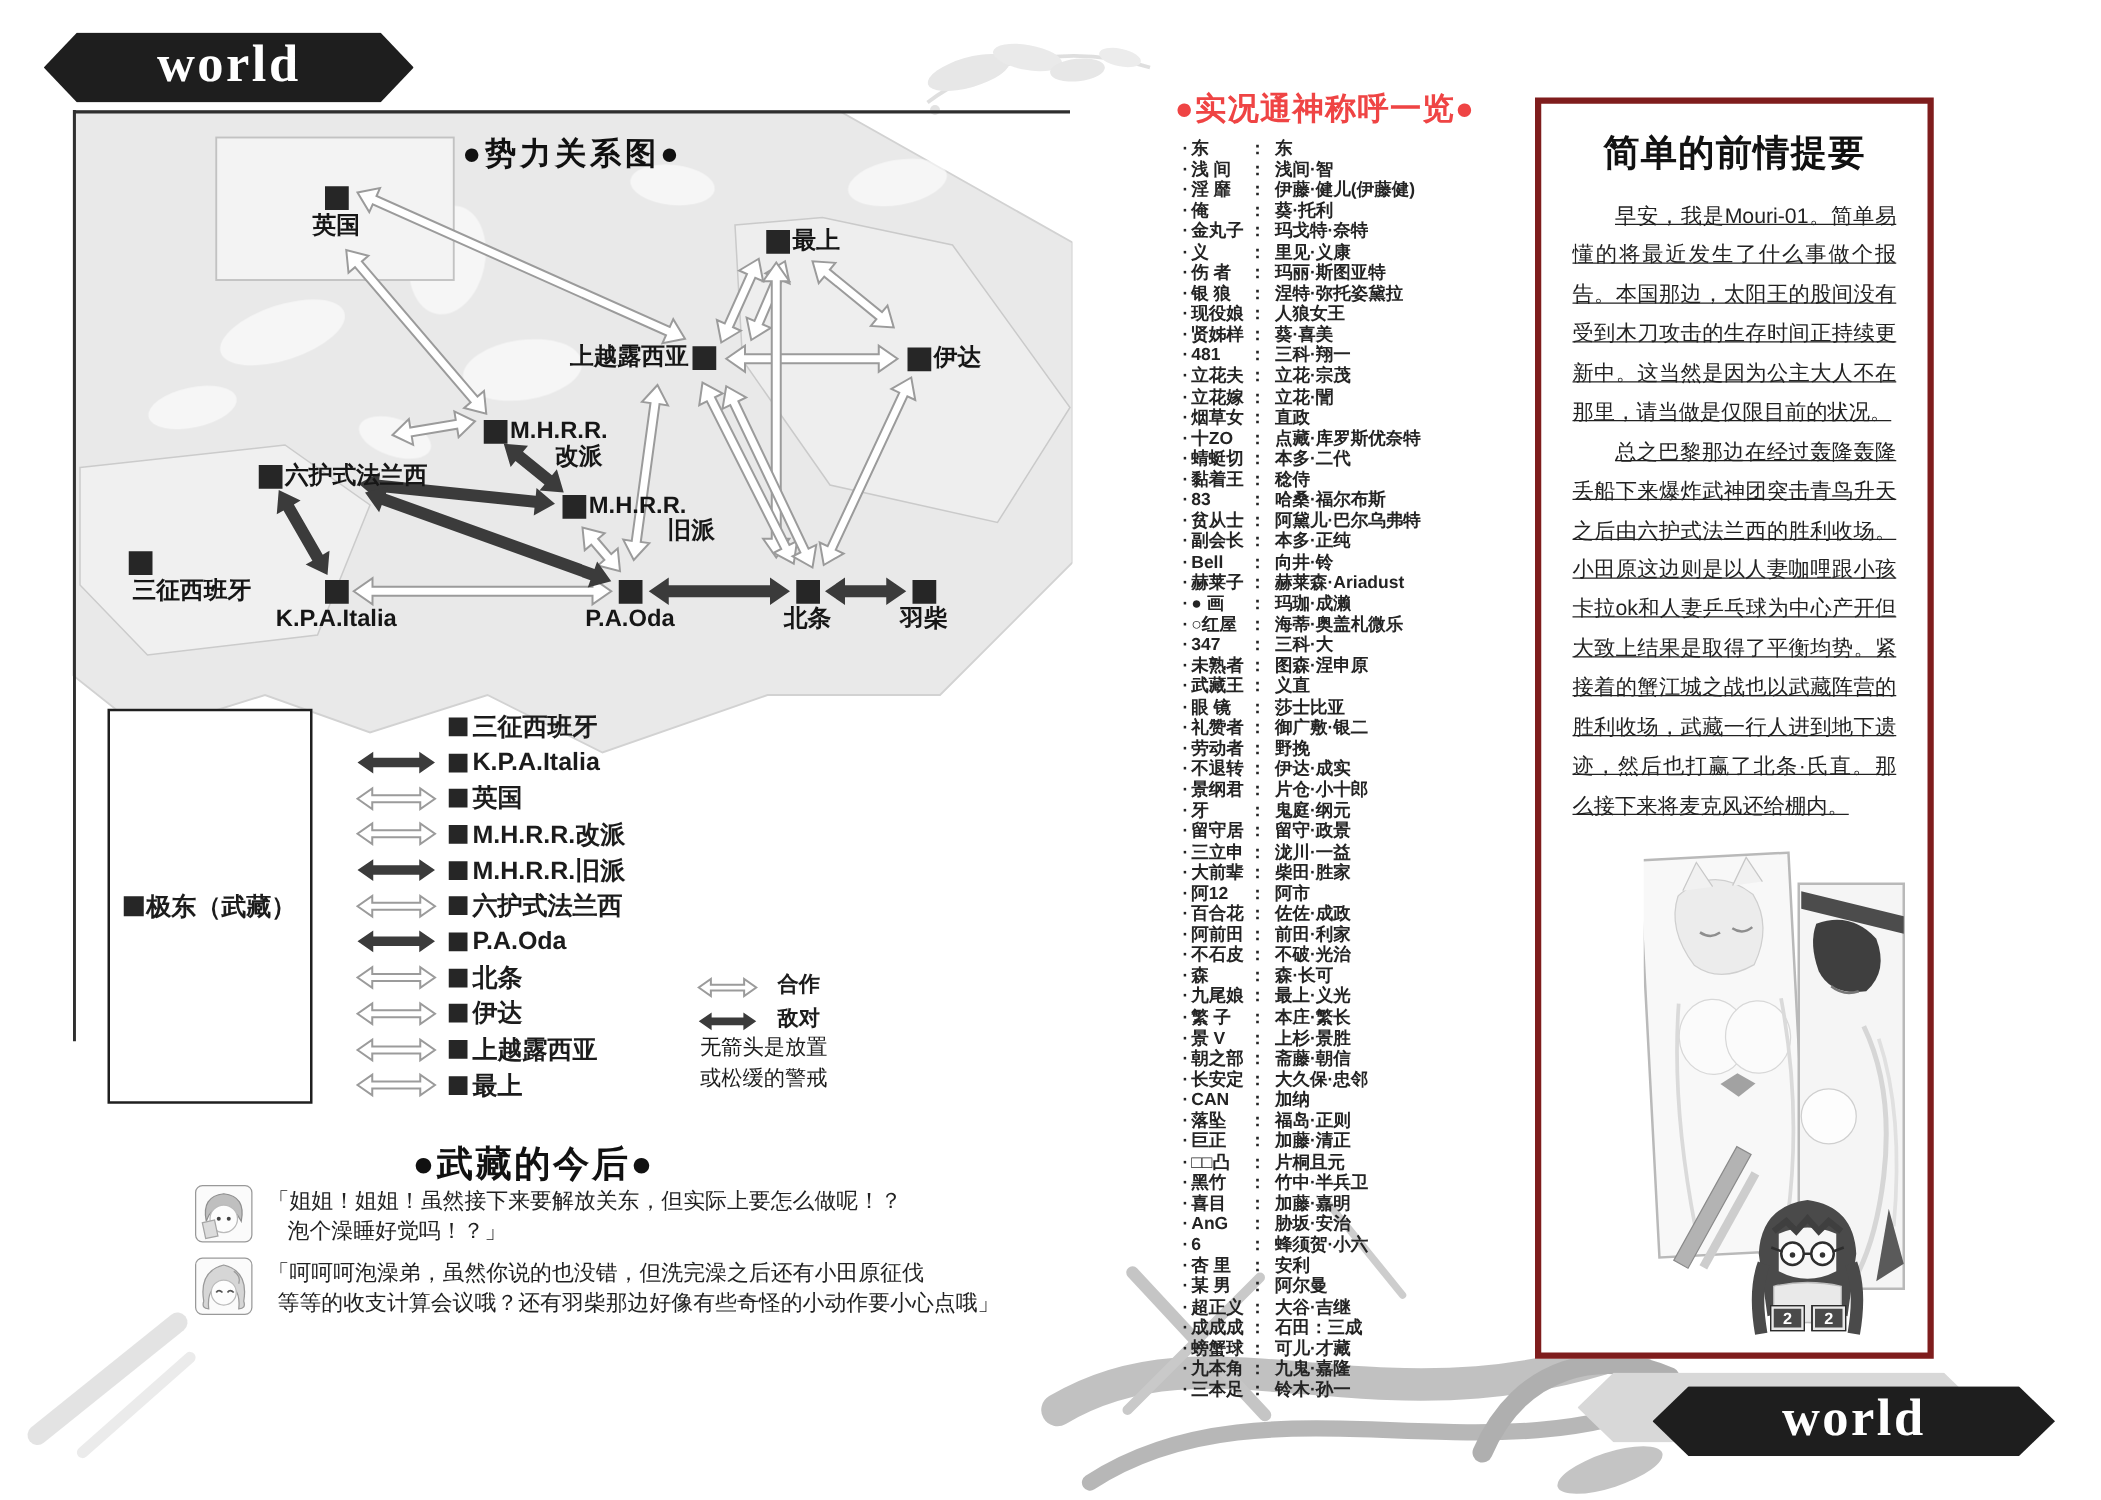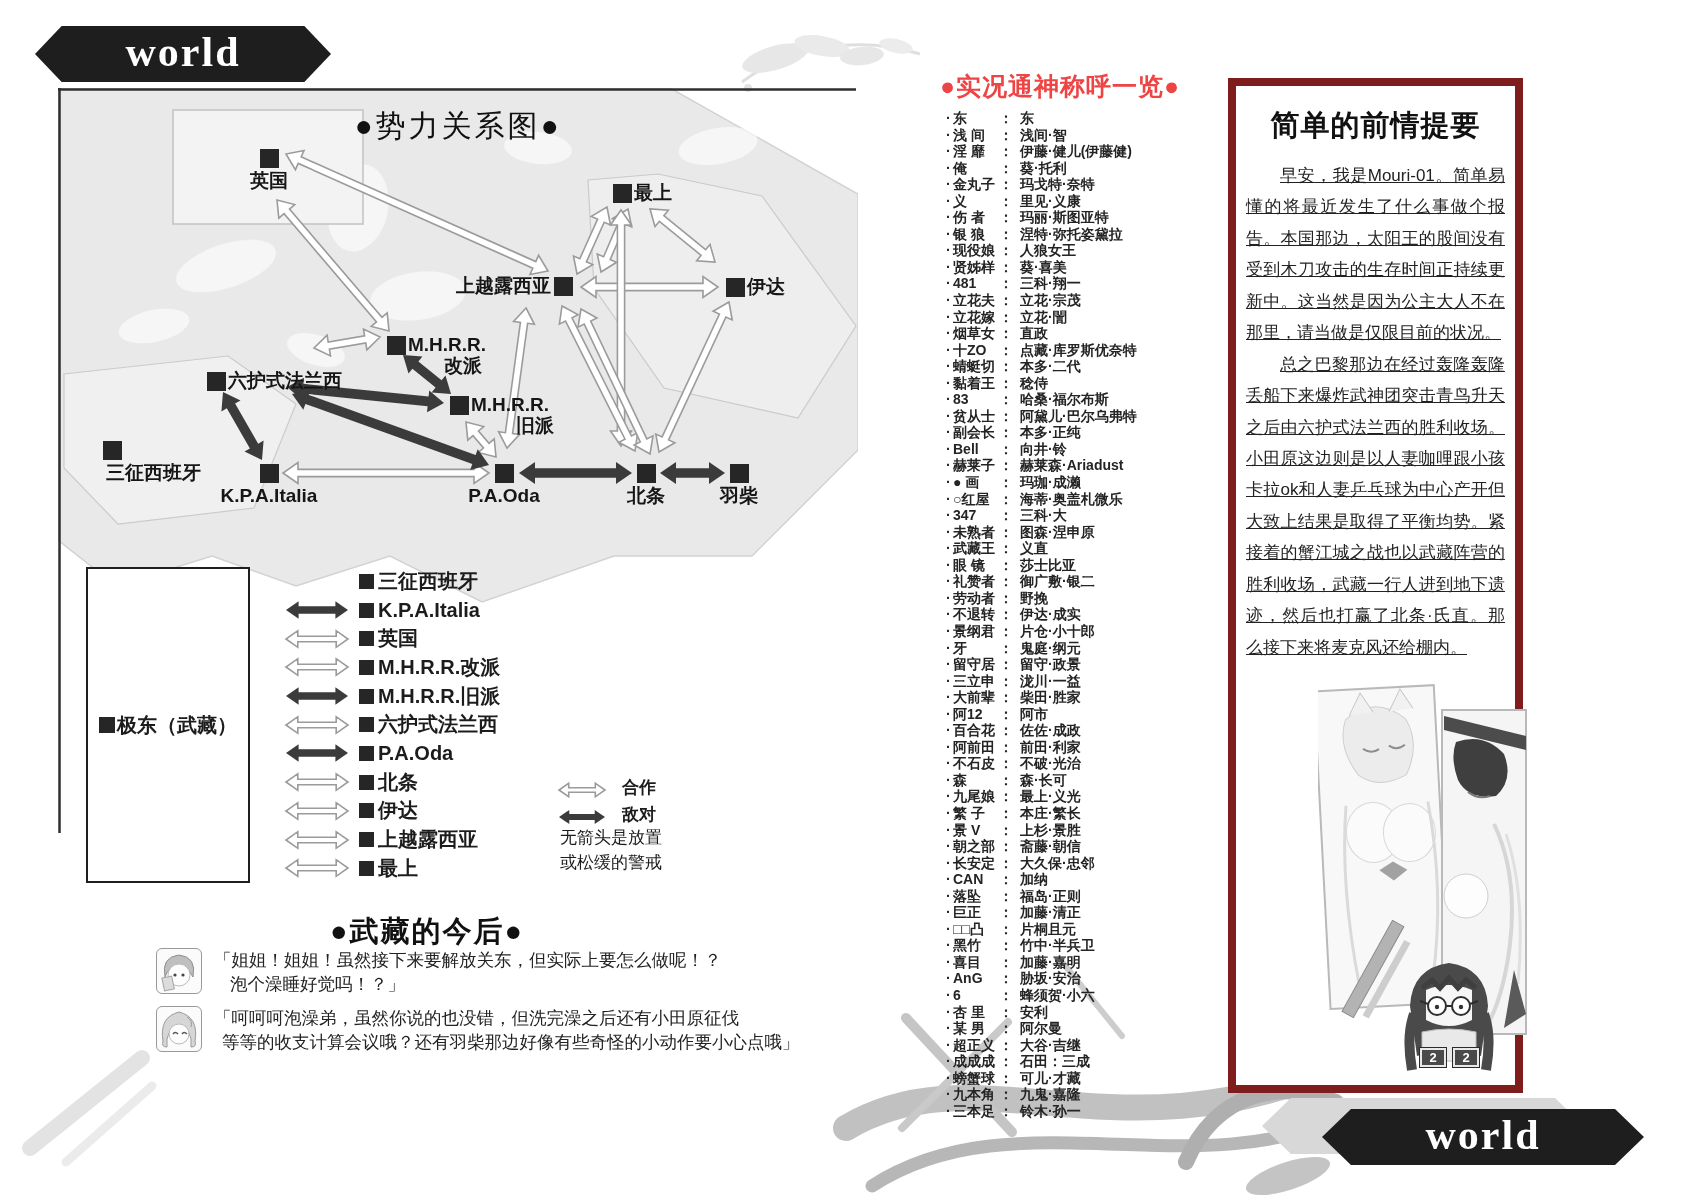--- a/index.html
+++ b/index.html
@@ -13,21 +13,21 @@
           display:flex;align-items:center;justify-content:center;padding-bottom:5px;box-sizing:border-box;
           clip-path:polygon(0 50%,9% 0,91% 0,100% 50%,91% 100%,9% 100%);z-index:6;}
   .banner-top{left:35px;top:26px;width:296px;}
   .banner-bottom{left:1322px;top:1109px;width:322px;}
   .banner-shadow{position:absolute;left:1262px;top:1098px;width:322px;height:56px;background:#d8d8d8;
           clip-path:polygon(0 50%,9% 0,91% 0,100% 50%,91% 100%,9% 100%);z-index:5;}
 
   
   .diagram{position:absolute;left:58px;top:88px;width:800px;height:760px;z-index:2;}
   .diagram-title{position:absolute;left:0;top:18px;width:100%;text-align:center;
-                 font-size:30px;font-weight:normal;letter-spacing:3px;color:#111;}
+                 font-size:25px;font-weight:bold;letter-spacing:3px;color:#111;}
   .nsq{position:absolute;width:19px;height:19px;background:#262626;}
   .nlab{position:absolute;font-size:19px;font-weight:600;line-height:23px;color:#161616;white-space:nowrap;}
 
   
   .legend-box{position:absolute;left:86px;top:567px;width:160px;height:312px;border:2.5px solid #1f1f1f;
               background:#fff;display:flex;align-items:center;justify-content:center;
               font-size:20px;font-weight:600;z-index:2;}
   .legend-box .sq{display:inline-block;width:16px;height:16px;background:#262626;margin-right:2px;}
   #legend-list{position:absolute;left:283px;top:567px;z-index:2;}
   .lg-row{display:flex;align-items:center;height:28.7px;}
@@ -50,22 +50,22 @@
   
   .list-col{position:absolute;left:930px;top:70px;width:260px;z-index:2;}
   .list-title{font-size:25px;font-weight:bold;letter-spacing:1px;text-align:center;white-space:nowrap;color:#ef4444;}
   #nick-entries{margin-top:7px;padding-left:16px;}
   .nick-row{font-size:14px;line-height:16.55px;height:16.55px;white-space:nowrap;font-weight:600;color:#242424;}
   .nick-b{display:inline-block;width:7px;}
   .nick-name{display:inline-block;min-width:46px;}
   .nick-colon{margin-right:7px;}
 
   
-  .synopsis{position:absolute;left:1228px;top:78px;width:259px;height:967px;border:8px solid #7f1d1d;
-            background:#fff;padding:16px 10px;z-index:2;}
+  .synopsis{position:absolute;left:1228px;top:78px;width:259px;height:967px;border:5px solid #7f1d1d;
+            background:#fff;padding:16px 25px;z-index:2;}
   .syn-title{font-size:29px;font-weight:600;text-align:center;letter-spacing:1px;margin:4px 0 14px 0;color:#111;}
   .synopsis p{margin:0;font-size:17px;line-height:1.85;text-align:justify;text-indent:2em;color:#222;text-decoration:underline;}
   .illus{position:absolute;left:82px;top:598px;width:214px;height:400px;}
   .cards{position:absolute;left:101px;top:363px;display:flex;gap:5px;}
   .card{width:26px;height:19px;background:#4a4a4a;border:1px solid #2b2b2b;box-shadow:inset 0 0 0 2px #e8e8e8;
         color:#fff;font-size:13px;font-weight:bold;display:flex;align-items:center;justify-content:center;}
 
   .bg-decor{position:absolute;left:0;top:0;z-index:1;}
 </style>
 </head>
@@ -149,21 +149,21 @@
         <div class="nlab" style="left: 576px; top: 93px;">最上</div>
         <div class="nsq" style="left: 495.5px; top: 188.5px;"></div>
         <div class="nlab" style="left: 253px; top: 186px; width: 240px; text-align: right;">上越露西亚</div>
         <div class="nsq" style="left: 667.5px; top: 189.5px;"></div>
         <div class="nlab" style="left: 689px; top: 187px;">伊达</div>
         <div class="nsq" style="left: 328.5px; top: 247.5px;"></div>
         <div class="nlab" style="left: 350px; top: 245px;">M.H.R.R.</div>
         <div class="nlab" style="left: 386px; top: 266px;">改派</div>
         <div class="nsq" style="left: 391.5px; top: 307.5px;"></div>
         <div class="nlab" style="left: 413px; top: 305px;">M.H.R.R.</div>
-        <div class="nlab" style="left: 458px; top: 326px;">旧派</div>
+        <div class="nlab" style="left: 476px; top: 326px; font-family: Liberation Mono, monospace;">旧派</div>
         <div class="nsq" style="left: 148.5px; top: 283.5px;"></div>
         <div class="nlab" style="left: 170px; top: 281px;">六护式法兰西</div>
         <div class="nsq" style="left: 44.5px; top: 352.5px;"></div>
         <div class="nlab" style="left: 48px; top: 373px;">三征西班牙</div>
         <div class="nsq" style="left: 201.5px; top: 375.5px;"></div>
         <div class="nlab" style="left: 131px; top: 396px; width: 160px; text-align: center;">K.P.A.Italia</div>
         <div class="nsq" style="left: 436.5px; top: 375.5px;"></div>
         <div class="nlab" style="left: 366px; top: 396px; width: 160px; text-align: center;">P.A.Oda</div>
         <div class="nsq" style="left: 578.5px; top: 375.5px;"></div>
         <div class="nlab" style="left: 508px; top: 396px; width: 160px; text-align: center;">北条</div>

